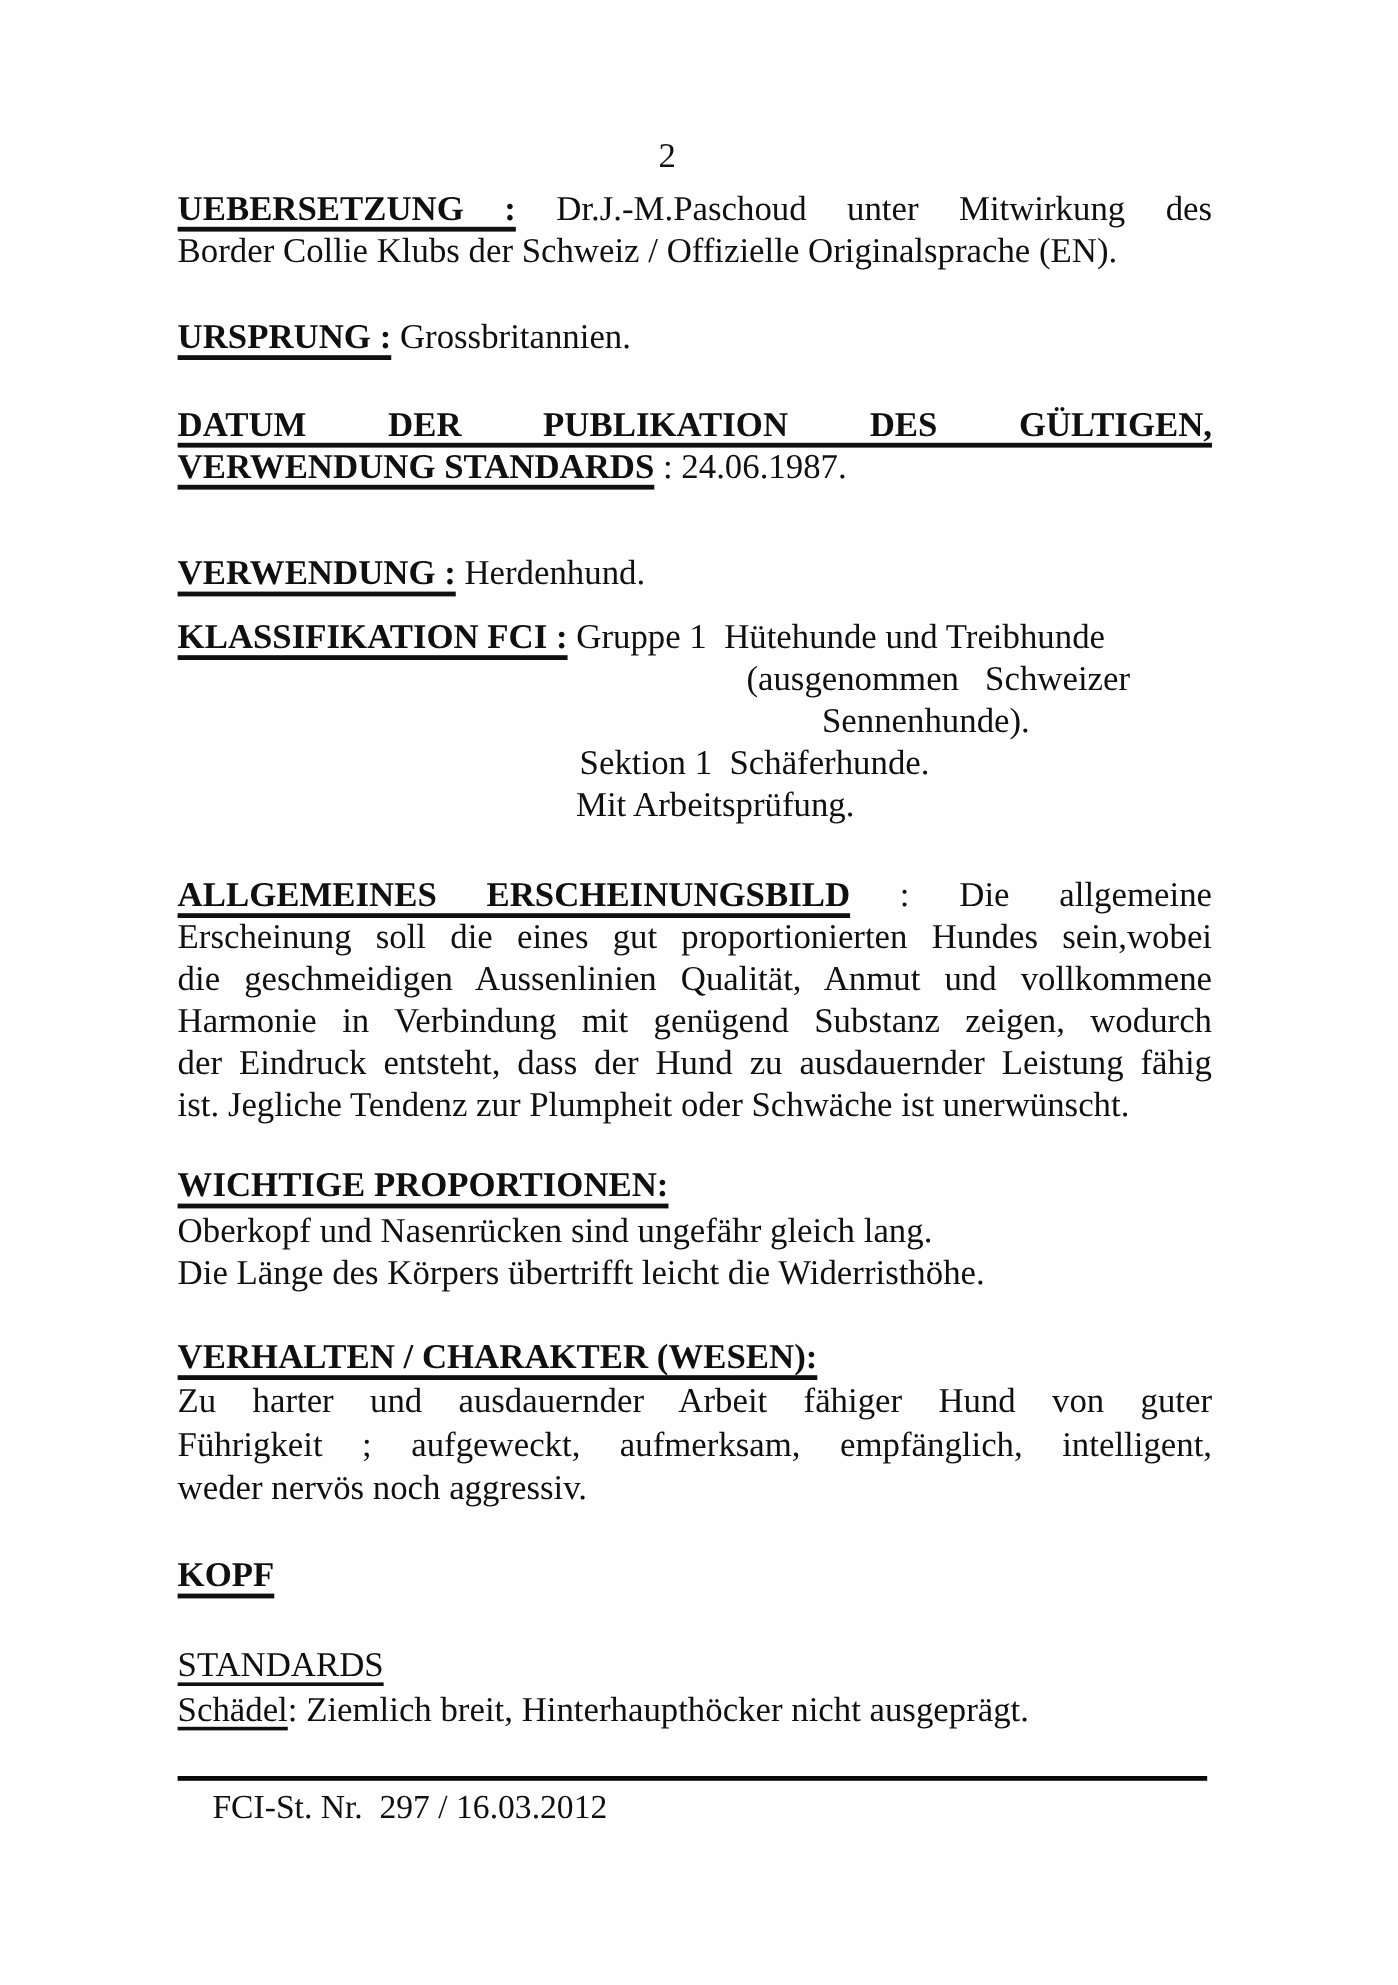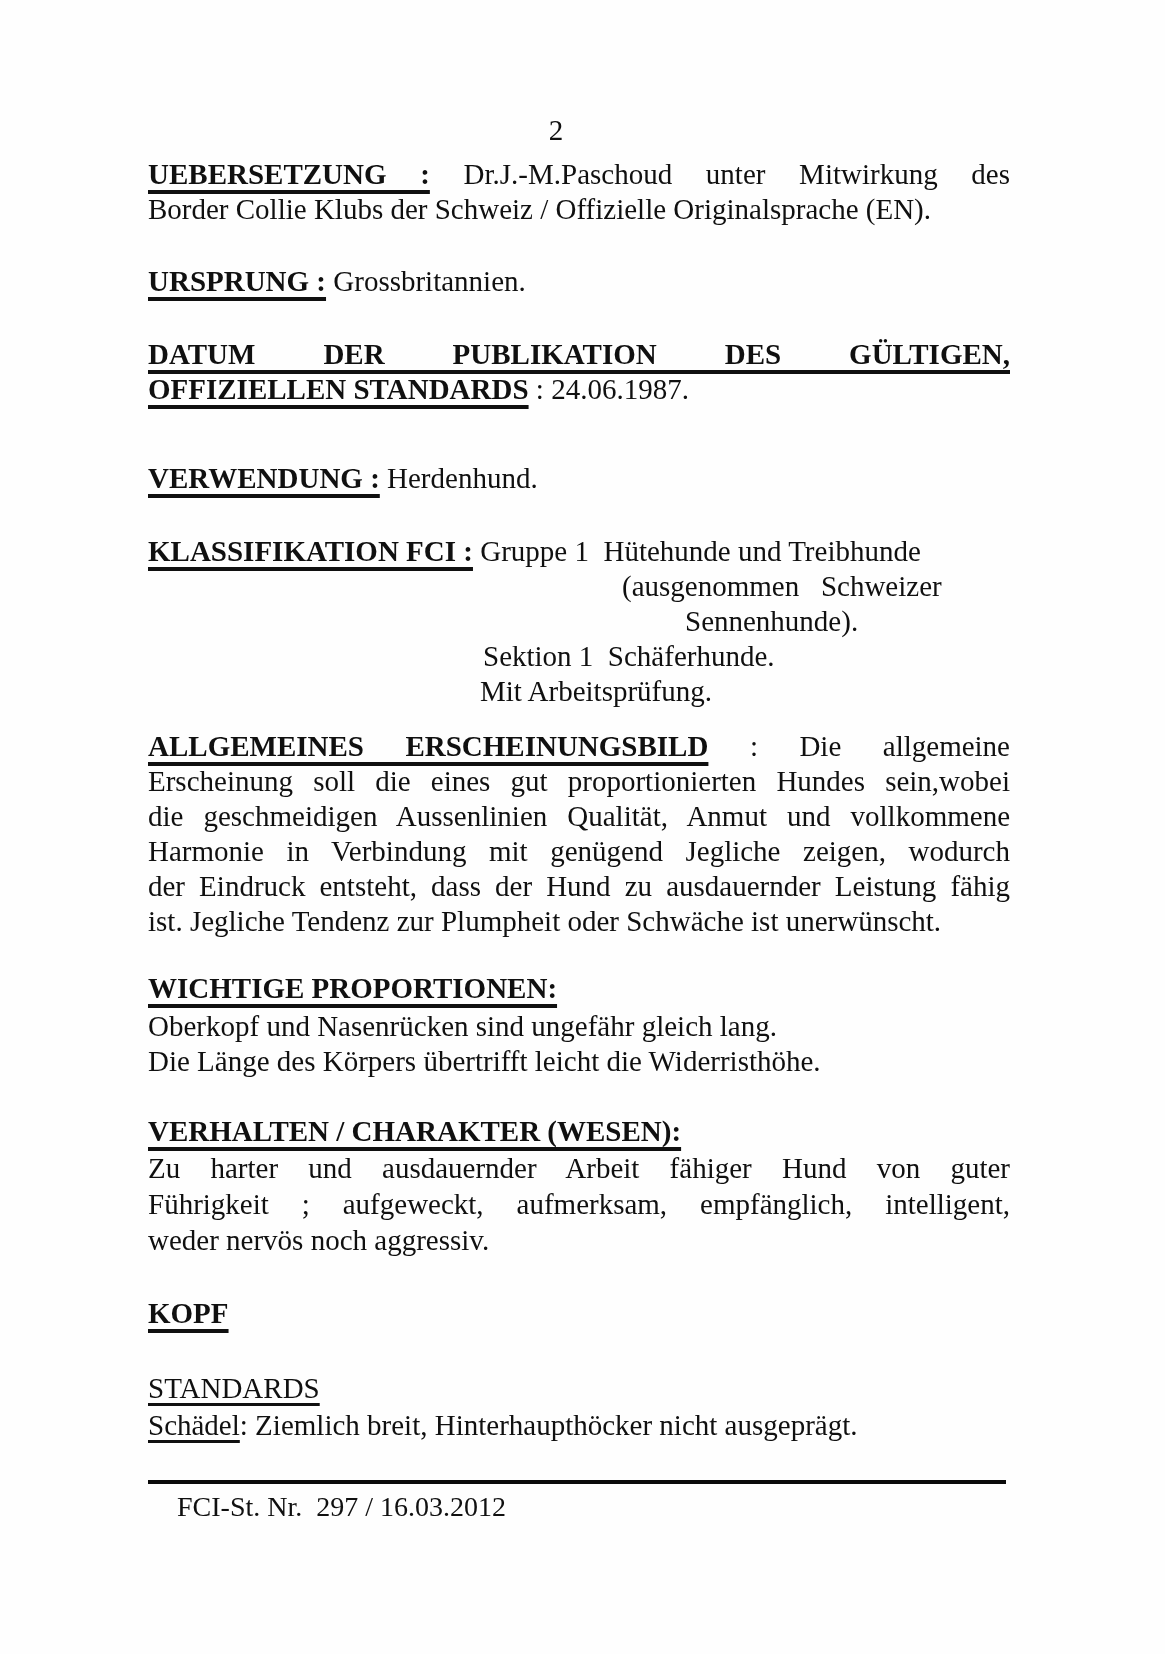--- a/index.html
+++ b/index.html
@@ -22,26 +22,26 @@
   .b{font-weight:bold;}
   
   .u{text-decoration:underline;text-decoration-thickness:4px;text-underline-offset:6px;}
   .u2{text-decoration:underline;text-decoration-thickness:3px;text-underline-offset:5px;}
   .jline{text-align:justify;text-align-last:justify;}
   .lline{text-align:left;}
   .s-uebersetzung{margin-top:9px;}
   .s-ursprung{margin-top:37px;font-family:Liberation Serif, serif;}
   .s-datum{margin-top:38px;}
   .s-verwendung{margin-top:54px;}
-  .s-klass{margin-top:38px;}
+  .s-klass{margin-top:18px;}
   .k-l2{padding-left:474px;}
   .k-l3{padding-left:537px;}
   .k-l4{padding-left:335px;}
   .k-l5{padding-left:332px;}
-  .s-allg{margin-top:20px;}
+  .s-allg{margin-top:40px;}
   .s-wicht-h{margin-top:32px;}
   .s-wicht-p{margin-top:3px;}
   .s-verh-h{margin-top:35px;}
   .s-verh-p{margin-top:1px;line-height:36px;}
   .s-kopf{margin-top:38px;}
   .s-oberkopf{margin-top:40px;}
   .s-schaedel{margin-top:2px;}
   .footer-rule{margin-top:37px;border-top:4px solid #0a0a0a;width:858px;}
   .footer-text{margin-top:6px;font-size:28px;line-height:34px;margin-left:29px;}
 </style>
@@ -64,21 +64,21 @@
     <div class="s-ursprung">
       <span class="b u">URSPRUNG&nbsp;:</span>
       <span>Grossbritannien.</span>
     </div>
 
     <div class="s-datum">
       <div class="jline">
         <span class="b u">DATUM DER PUBLIKATION DES GÜLTIGEN,</span>
       </div>
       <div class="lline">
-        <span class="b u">OFFIZIELLEN STANDARDS</span>
+        <span class="b u">VERWENDUNG STANDARDS</span>
         <span>: 24.06.1987.</span>
       </div>
     </div>
 
     <div class="s-verwendung">
       <span class="b u">VERWENDUNG&nbsp;:</span>
       <span>Herdenhund.</span>
     </div>
 
     <div class="s-klass">
@@ -92,21 +92,21 @@
       <div class="k-l5">Mit Arbeitsprüfung.</div>
     </div>
 
     <div class="s-allg">
       <div class="jline">
         <span class="b u">ALLGEMEINES ERSCHEINUNGSBILD</span>
         <span>: Die allgemeine</span>
       </div>
       <div class="jline">Erscheinung soll die eines gut proportionierten Hundes sein,wobei</div>
       <div class="jline">die geschmeidigen Aussenlinien Qualität, Anmut und vollkommene</div>
-      <div class="jline">Harmonie in Verbindung mit genügend Jegliche zeigen, wodurch</div>
+      <div class="jline">Harmonie in Verbindung mit genügend Substanz zeigen, wodurch</div>
       <div class="jline">der Eindruck entsteht, dass der Hund zu ausdauernder Leistung fähig</div>
       <div class="lline">ist. Jegliche Tendenz zur Plumpheit oder Schwäche ist unerwünscht.</div>
     </div>
 
     <div class="s-wicht-h">
       <span class="b u">WICHTIGE PROPORTIONEN:</span>
     </div>
     <div class="s-wicht-p">
       <div>Oberkopf und Nasenrücken sind ungefähr gleich lang.</div>
       <div>Die Länge des Körpers übertrifft leicht die Widerristhöhe.</div>

